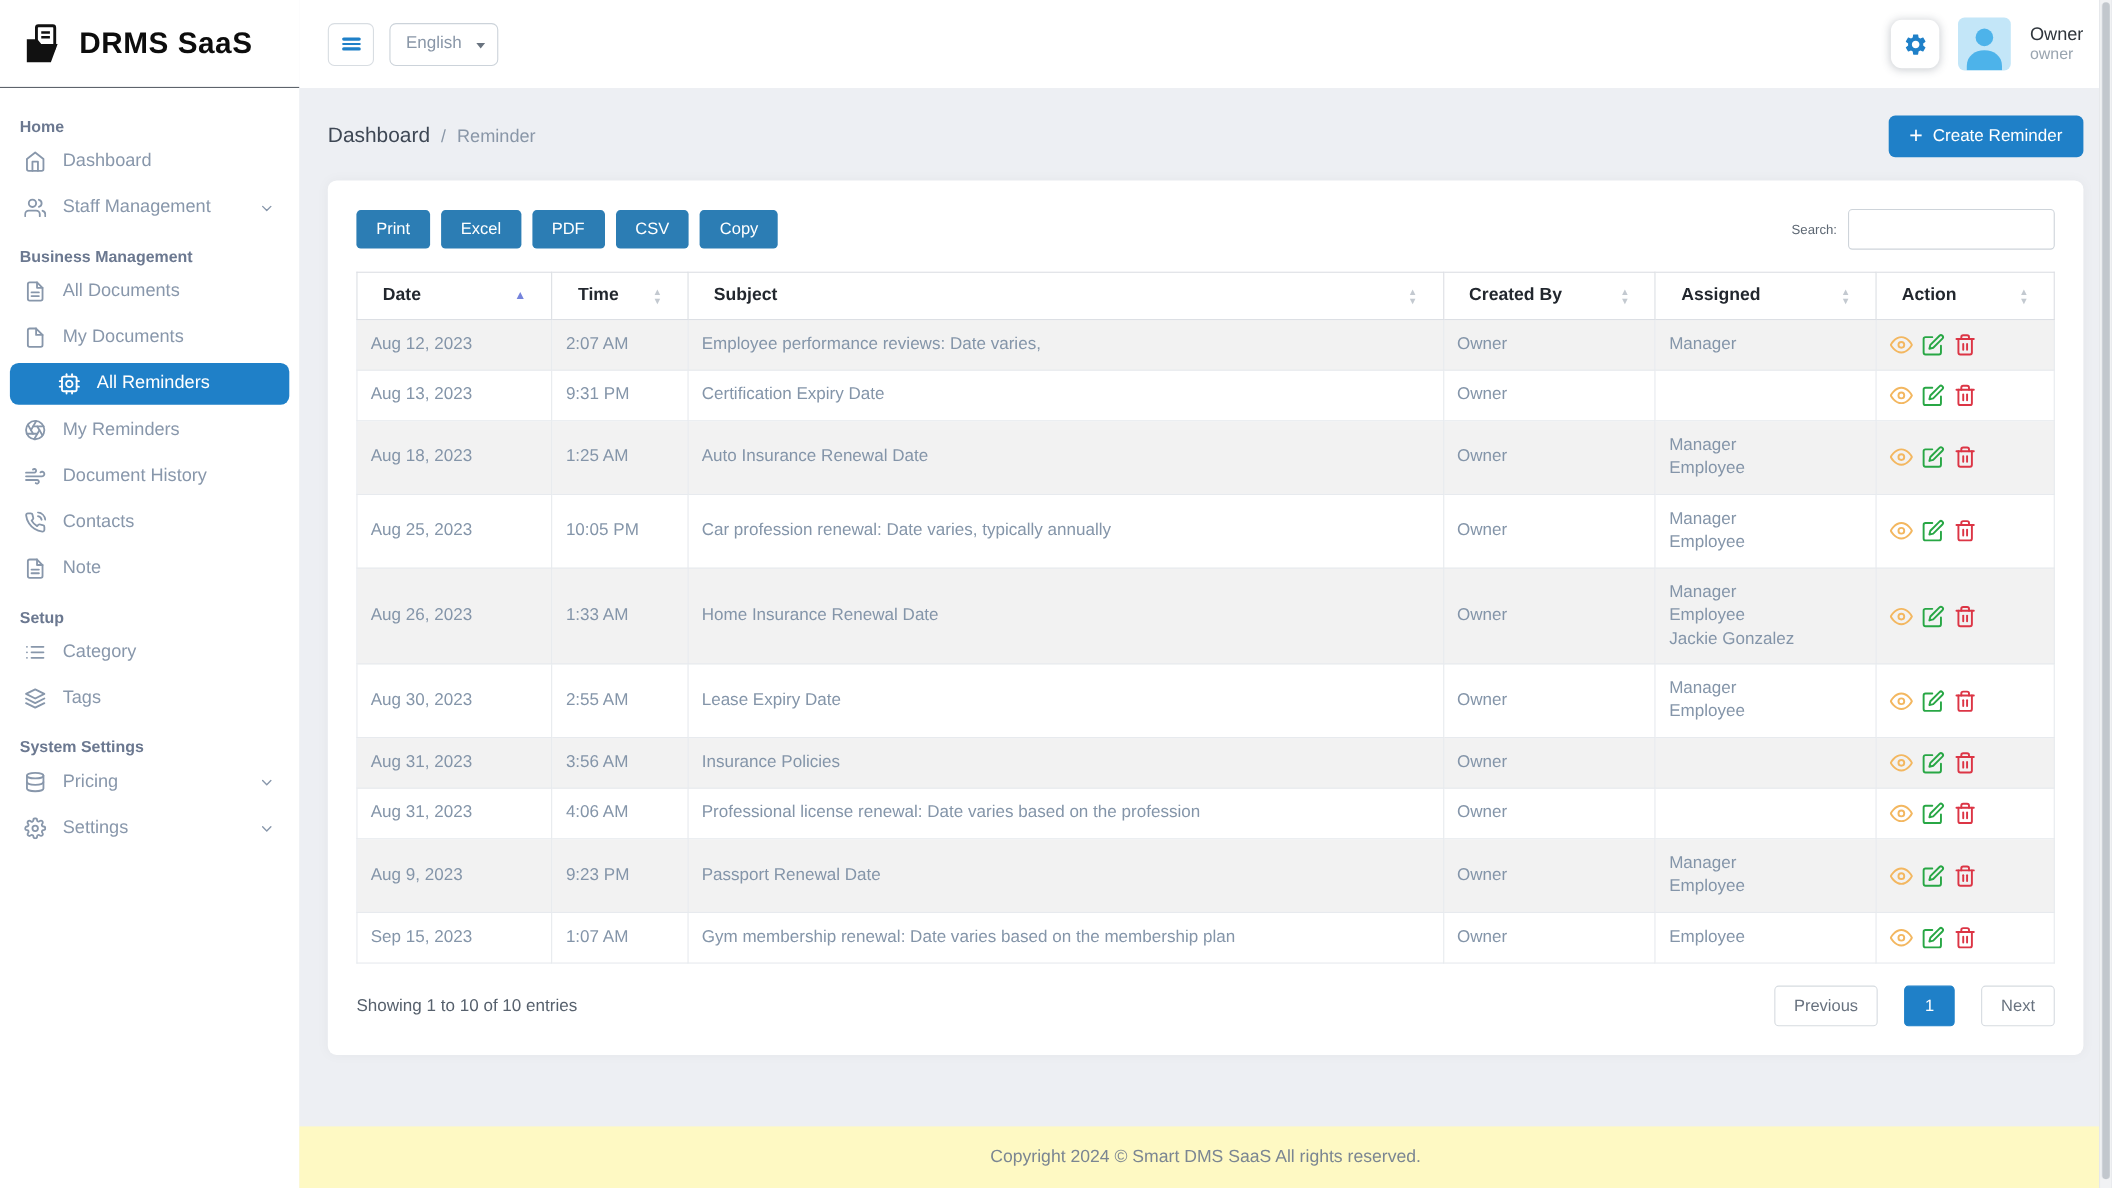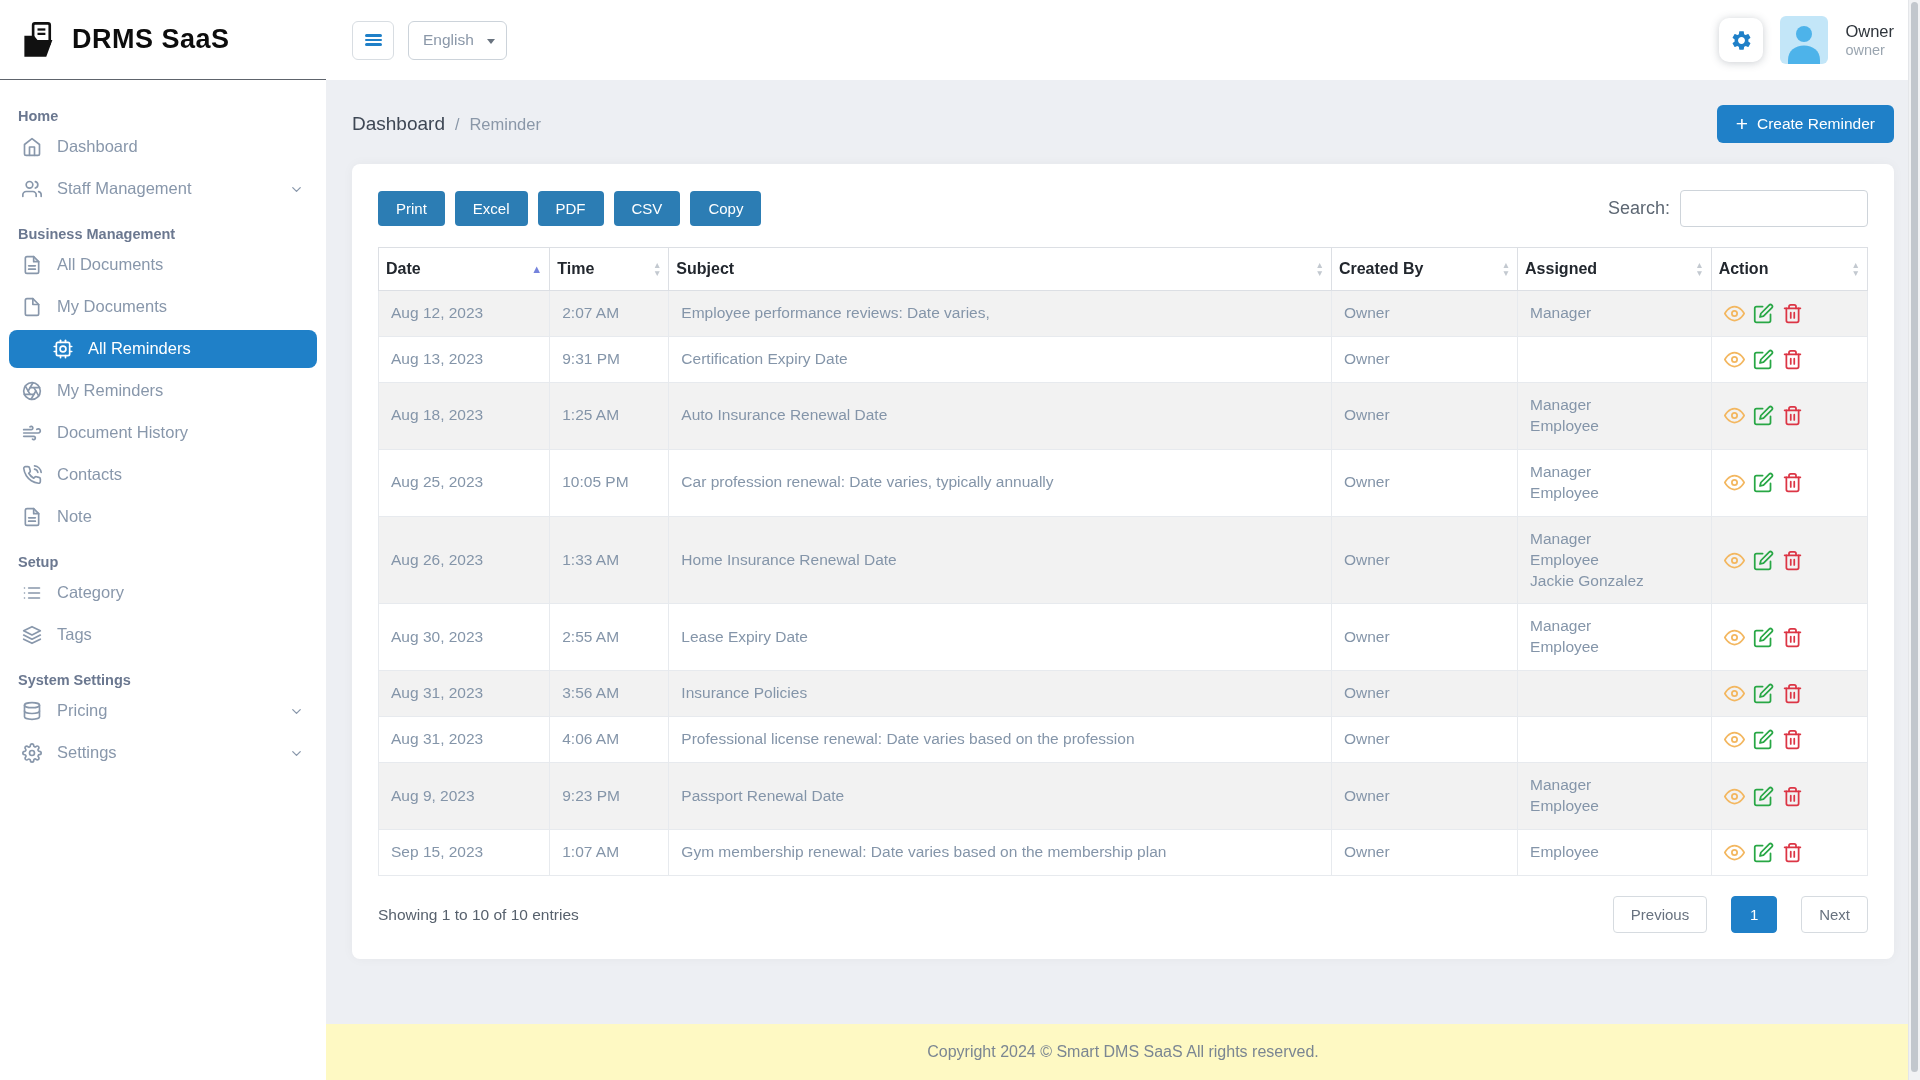--- a/index.html
+++ b/index.html
@@ -13,21 +13,21 @@
   :root {
     --accent: #1f80c8;
     --export-blue: #2c7db4;
     --view-color: #f3b760;
     --edit-color: #28a745;
     --delete-color: #dc3545;
   }
   .icon svg { display: block; }
 
   
-  .sidebar { width: 326px; flex-shrink: 0; background: #fff; z-index: 2; }
+  .sidebar { width: 272px; flex-shrink: 0; background: #fff; z-index: 2; }
   .sidebar-header {
     height: 80px; display: flex; align-items: center; gap: 10px;
     padding: 0 20px; border-bottom: 1px solid #5e646c;
   }
   .app-title { font-size: 27px; font-weight: 800; letter-spacing: .5px; color: #0d0d0d; white-space: nowrap; }
   .nav { padding: 10px 0 20px 0; }
   .nav-heading { margin: 18px 18px 4px 18px; font-size: 14.5px; font-weight: 700; color: #6b7890; }
   .nav-item {
     display: flex; align-items: center; gap: 15px;
     margin: 4px 9px; padding: 9px 13px; border-radius: 8px;
@@ -83,29 +83,29 @@
   .create-btn .plus { font-size: 21px; font-weight: 300; line-height: 14px; }
 
   .card { background: #fff; border-radius: 8px; padding: 26px; box-shadow: 0 0 12px rgba(20,30,40,.04); }
   .table-toolbar { display: flex; justify-content: space-between; align-items: center; margin-bottom: 20px; }
   .export-group { display: flex; gap: 10px; }
   .export-btn {
     background: var(--export-blue); color: #fff; border: none; border-radius: 4px;
     padding: 9px 18px; font-size: 15px; cursor: pointer; font-family: "Liberation Sans", sans-serif; text-align: right;
   }
   .search-box { display: flex; align-items: center; gap: 10px; }
-  .search-box label { font-size: 18px; color: #5d6773; }
+  .search-box label { font-size: 12px; color: #5d6773; }
   .search-box input {
     width: 188px; height: 37px; border: 1px solid #ced4da; border-radius: 4px;
     padding: 0 10px; font-size: 15px; outline: none; font-family: "Liberation Sans", sans-serif;
   }
 
   table.data-table { width: 100%; border-collapse: collapse; }
   .data-table th {
-    border: 1px solid #dcdfe4; padding: 12px 7px; font-size: 16px; color: #22272e;
+    border: 1px solid #dcdfe4; padding: 12px 23px; font-size: 16px; color: #22272e;
     text-align: left; background: #fff; cursor: pointer;
   }
   .th-inner { display: flex; align-items: center; justify-content: space-between; gap: 6px; }
   .sort-both { display: flex; flex-direction: column; color: #c3c9d0; font-size: 8.5px; line-height: 8px; }
   .sort-asc { color: #7583dc; font-size: 11px; line-height: 11px; }
   .data-table td {
     border: 1px solid #e7eaee; padding: 12px 12px; font-size: 15.5px; color: #8495a9;
     vertical-align: middle; line-height: 1.35;
   }
   .data-table tbody tr:nth-child(odd) td { background: #f2f2f2; }

